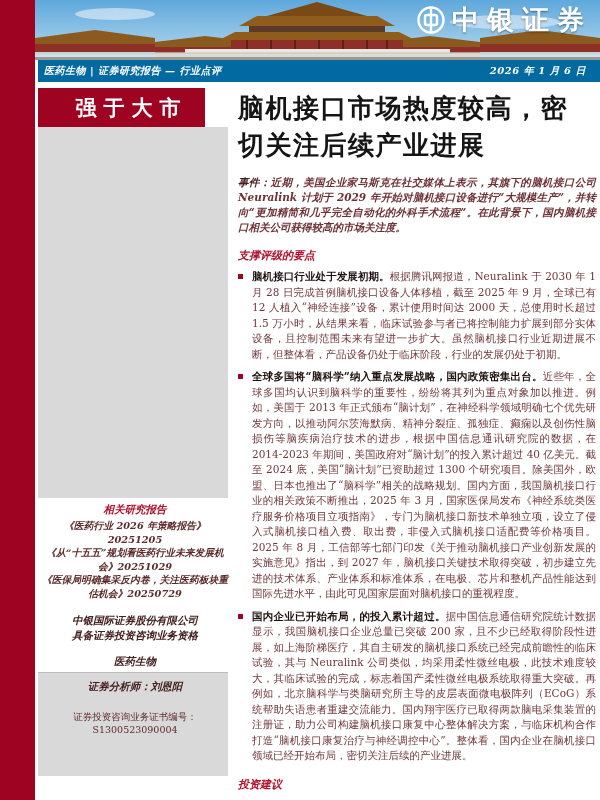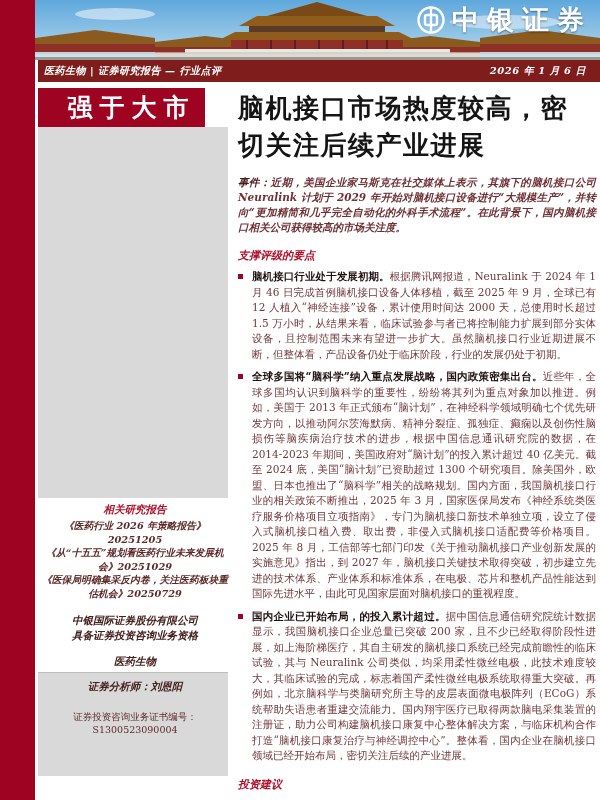--- a/index.html
+++ b/index.html
@@ -13,28 +13,28 @@
   .left-stripe { position:absolute; left:0; top:0; width:35px; height:800px; background:#9E0322; }
 
   
   .photo-banner { position:absolute; left:35px; top:0; width:565px; height:60px; overflow:hidden; }
   .photo-banner svg { display:block; }
   .logo { position:absolute; right:8px; top:2px; display:flex; align-items:center; gap:6px; }
   .logo-text { color:#fff; font-size:27px; font-weight:bold; letter-spacing:8px;
                text-shadow:0 1px 2px rgba(0,0,0,.45); white-space:nowrap; }
 
   
-  .meta-bar { position:absolute; left:38px; top:60px; width:562px; height:22px; background:#7f1d1d;
+  .meta-bar { position:absolute; left:38px; top:60px; width:562px; height:22px; background:#0369a1;
               display:flex; justify-content:space-between; align-items:center; padding:0 14px 0 6px; }
   .meta-left, .meta-date { color:#fff; font-size:10px; font-weight:bold; font-style:italic; letter-spacing:.5px; }
 
   
   .rating-box { position:absolute; left:38px; top:88px; width:167px; height:39px; background:#9E0322;
                 display:flex; align-items:center; justify-content:center; }
-  .rating-label { color:#fff; font-size:25px; font-weight:bold; letter-spacing:7px; padding-left:7px;margin-left:13px; }
+  .rating-label { color:#fff; font-size:21px; font-weight:bold; letter-spacing:7px; padding-left:7px;margin-left:13px; }
   .gray-top    { position:absolute; left:38px; top:127px; width:190px; height:371px; background:#D9D9D9; }
   .gray-bottom { position:absolute; left:38px; top:672px; width:190px; height:104px; background:#D9D9D9; border-top:1px solid #bdbdbd; }
 
   
   .sidebar { position:absolute; left:38px; top:503px; width:194px; color:#5d2a2a;text-align:center; }
   .sb-heading { color:#B0112B; font-weight:bold; font-size:10.5px; font-style:italic; margin-bottom:2px; }
   .sb-report { font-size:9.8px; line-height:13.5px; font-weight:bold; font-style:italic; color:#5d2a2a; }
   .sb-company { margin-top:13px; font-size:10.5px; font-weight:bold; font-style:italic; line-height:15px; color:#452020; }
   .sb-industry { margin-top:12px; font-size:10.5px; font-weight:bold; font-style:italic; color:#452020; }
   .sb-analyst { margin-top:11px; font-size:10.5px; font-weight:bold; font-style:italic; color:#452020; }
@@ -143,21 +143,21 @@
 
   <div class="main">
     <div class="title">脑机接口市场热度较高，密切关注后续产业进展</div>
 
     <p class="event"><span class="ev-label">事件：</span><span>近期，美国企业家马斯克在社交媒体上表示，其旗下的脑机接口公司 Neuralink 计划于 2029 年开始对脑机接口设备进行“大规模生产”，并转向“更加精简和几乎完全自动化的外科手术流程”。在此背景下，国内脑机接口相关公司获得较高的市场关注度。</span></p>
 
     <div class="sec-heading">支撑评级的要点</div>
 
     <div class="bullet">
       <span class="sq"></span>
-      <p class="bt"><b>脑机接口行业处于发展初期。</b><span>根据腾讯网报道，Neuralink 于 2024 年 1 月 46 日完成首例脑机接口设备人体移植，截至 2025 年 9 月，全球已有 12 人植入“神经连接”设备，累计使用时间达 2000 天，总使用时长超过 1.5 万小时，从结果来看，临床试验参与者已将控制能力扩展到部分实体设备，且控制范围未来有望进一步扩大。虽然脑机接口行业近期进展不断，但整体看，产品设备仍处于临床阶段，行业的发展仍处于初期。</span></p>
+      <p class="bt"><b>脑机接口行业处于发展初期。</b><span>根据腾讯网报道，Neuralink 于 2030 年 1 月 28 日完成首例脑机接口设备人体移植，截至 2025 年 9 月，全球已有 12 人植入“神经连接”设备，累计使用时间达 2000 天，总使用时长超过 1.5 万小时，从结果来看，临床试验参与者已将控制能力扩展到部分实体设备，且控制范围未来有望进一步扩大。虽然脑机接口行业近期进展不断，但整体看，产品设备仍处于临床阶段，行业的发展仍处于初期。</span></p>
     </div>
     <div class="bullet">
       <span class="sq"></span>
       <p class="bt"><b>全球多国将“脑科学”纳入重点发展战略，国内政策密集出台。</b><span>近些年，全球多国均认识到脑科学的重要性，纷纷将其列为重点对象加以推进。例如，美国于 2013 年正式颁布“脑计划”，在神经科学领域明确七个优先研发方向，以推动阿尔茨海默病、精神分裂症、孤独症、癫痫以及创伤性脑损伤等脑疾病治疗技术的进步，根据中国信息通讯研究院的数据，在 2014-2023 年期间，美国政府对“脑计划”的投入累计超过 40 亿美元。截至 2024 底，美国“脑计划”已资助超过 1300 个研究项目。除美国外，欧盟、日本也推出了“脑科学”相关的战略规划。国内方面，我国脑机接口行业的相关政策不断推出，2025 年 3 月，国家医保局发布《神经系统类医疗服务价格项目立项指南》，专门为脑机接口新技术单独立项，设立了侵入式脑机接口植入费、取出费，非侵入式脑机接口适配费等价格项目。2025 年 8 月，工信部等七部门印发《关于推动脑机接口产业创新发展的实施意见》指出，到 2027 年，脑机接口关键技术取得突破，初步建立先进的技术体系、产业体系和标准体系，在电极、芯片和整机产品性能达到国际先进水平，由此可见国家层面对脑机接口的重视程度。</span></p>
     </div>
     <div class="bullet">
       <span class="sq"></span>
       <p class="bt"><b>国内企业已开始布局，的投入累计超过。</b><span>据中国信息通信研究院统计数据显示，我国脑机接口企业总量已突破 200 家，且不少已经取得阶段性进展，如上海阶梯医疗，其自主研发的脑机接口系统已经完成前瞻性的临床试验，其与 Neuralink 公司类似，均采用柔性微丝电极，此技术难度较大，其临床试验的完成，标志着国产柔性微丝电极系统取得重大突破。再例如，北京脑科学与类脑研究所主导的皮层表面微电极阵列（ECoG）系统帮助失语患者重建交流能力。国内翔宇医疗已取得两款脑电采集装置的注册证，助力公司构建脑机接口康复中心整体解决方案，与临床机构合作打造“脑机接口康复治疗与神经调控中心”。整体看，国内企业在脑机接口领域已经开始布局，密切关注后续的产业进展。</span></p>
     </div>
 

